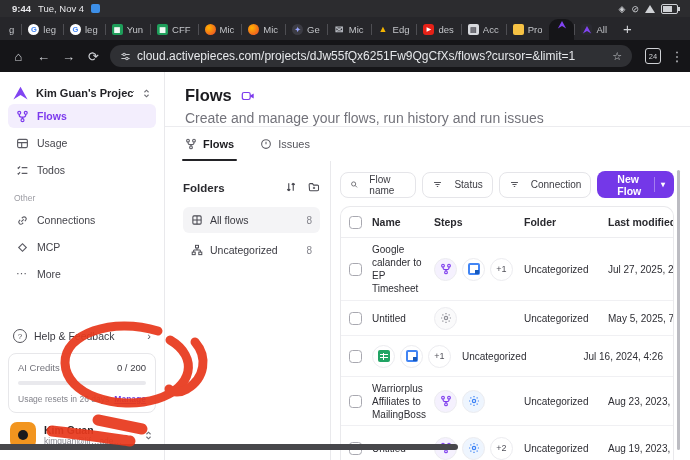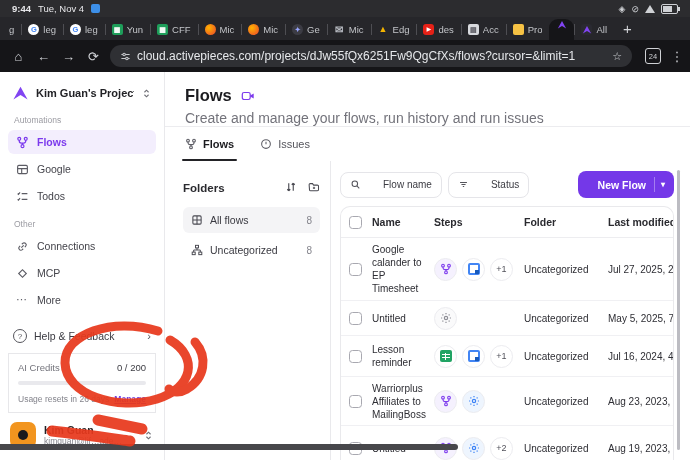--- a/index.html
+++ b/index.html
@@ -68,21 +68,21 @@
   .sicon{width:13px;height:13px;color:#5c5c64;display:flex;flex:none;font-size:11px;line-height:1;}
   .sicon svg{width:13px;height:13px;}
   .sitem.active{background:#f3eefd;color:#7c3aed;font-weight:bold;}
   .sitem.active .sicon{color:#7c3aed;}
   .sbottom{position:absolute;left:8px;right:8px;bottom:12px;}
   .helprow{display:flex;align-items:center;gap:7px;padding:0 5px;height:18px;font-size:10.5px;
     color:#3a3a41;margin-bottom:8px;}
   .qicon{width:12px;height:12px;border:1.2px solid #55555c;border-radius:50%;font-size:8px;
     display:flex;align-items:center;justify-content:center;color:#55555c;flex:none;}
   .helpchev{margin-left:auto;color:#55555c;font-size:11px;}
-  .credcard{border:1px solid #e7e7ea;border-radius:0;padding:8px 9px;margin-bottom:9px;background:#fff;}
+  .credcard{border:1px solid #e7e7ea;border-radius:8px;padding:8px 9px;margin-bottom:9px;background:#fff;}
   .credrow{display:flex;justify-content:space-between;font-size:9.5px;color:#73737b;}
   .credval{color:#3c3c43;}
   .credbar{height:4px;background:#e9e9ed;border-radius:2px;margin:8px 0 9px;}
   .usagerow{display:flex;justify-content:space-between;font-size:8.5px;color:#84848c;align-items:center;}
   .managelink{color:#6d3be4;text-decoration:underline;font-weight:bold;}
   .userrow{display:flex;align-items:center;gap:8px;padding:0 2px;}
   .avatar{width:26px;height:26px;border-radius:7px;background:#f2951f;position:relative;flex:none;}
   .avatar::after{content:"";position:absolute;left:8px;top:8px;width:10px;height:10px;
     border-radius:50%;background:#1a1a1d;}
   .uinfo{flex:1;min-width:0;}
@@ -109,21 +109,21 @@
   .fhicons svg{width:12px;height:12px;}
   .fitem{display:flex;align-items:center;gap:7px;height:26px;padding:0 8px;border-radius:6px;
     font-size:10.5px;color:#3a3a41;margin-bottom:4px;}
   .fitem .sicon{width:12px;height:12px;color:#4a4a52;}
   .fitem svg{width:12px;height:12px;}
   .fitem.active{background:#f4f4f6;}
   .fcount{margin-left:auto;color:#84848c;font-size:10px;}
   .vdiv{width:1px;background:#e9e9ec;}
   #tablearea{flex:1;padding:10px 16px 0 9px;min-width:0;display:flex;flex-direction:column;}
   .ttoolbar{display:flex;align-items:center;gap:6px;margin-bottom:8px;}
-  .pill{display:flex;align-items:center;gap:22px;height:26px;border:1px solid #e5e5e9;border-radius:8px;
+  .pill{display:flex;align-items:center;gap:11px;height:26px;border:1px solid #e5e5e9;border-radius:8px;
     padding:0 9px;font-size:10px;color:#3c3c43;background:#fff;box-sizing:border-box;}
   .pill svg{width:11px;height:11px;color:#55555c;}
   .newflow{margin-left:auto;height:27px;background:#7438e8;border-radius:8px;color:#fff;
     display:flex;align-items:center;font-size:10.5px;font-weight:bold;}
   .nflabel{padding:0 8px 0 20px;}
   .nfdivider{width:1px;height:15px;background:rgba(255,255,255,.35);}
   .nfchev{padding:0 9px 0 6px;font-size:8px;}
   .tcard{border:1px solid #e9e9ec;border-radius:10px 10px 0 0;border-bottom:none;flex:1;overflow:hidden;background:#fff;}
   .thead{display:flex;align-items:center;height:30px;border-bottom:1px solid #ededf0;
     font-size:10.5px;font-weight:bold;color:#2a2a2f;}
@@ -285,40 +285,39 @@
             </svg>
         </span>
         <span class="projname">Kim Guan's Project</span>
         <span class="chevud">
           <svg viewBox="0 0 16 16" fill="none" stroke="currentColor" stroke-width="1.6">
               <path d="M5 6.2L8 3.2l3 3M5 9.8l3 3 3-3"></path>
             </svg>
         </span>
       </div>
       <div id="sidenav">
-          <div class="seclabel">Automations</div>
           <div class="sitem active">
             <span class="sicon">
               <svg viewBox="0 0 16 16" fill="none" stroke="currentColor" stroke-width="1.5">
                 <circle cx="4" cy="3.5" r="1.8"></circle>
                 <circle cx="12" cy="3.5" r="1.8"></circle>
                 <circle cx="8" cy="12.5" r="1.8"></circle>
                 <path d="M4 5.3v1a2.5 2.5 0 0 0 2.5 2.5h3A2.5 2.5 0 0 0 12 6.3v-1M8 8.8v1.9"></path>
               </svg>
             </span>
             <span>Flows</span>
           </div>
           <div class="sitem">
             <span class="sicon">
               <svg viewBox="0 0 16 16" fill="none" stroke="currentColor" stroke-width="1.4">
                 <rect x="2" y="3" width="12" height="10" rx="1.5"></rect>
                 <path d="M2 7h12M7 7v6"></path>
               </svg>
             </span>
-            <span>Google</span>
+            <span>Usage</span>
           </div>
           <div class="sitem">
             <span class="sicon">
               <svg viewBox="0 0 16 16" fill="none" stroke="currentColor" stroke-width="1.4">
                 <path d="M7 4.5h7M7 11.5h7M2 4.5l1 1L5 3M2 11.5l1 1 2-2.5"></path>
               </svg>
             </span>
             <span>Todos</span>
           </div>
           <div class="seclabel">Other</div>
@@ -462,20 +461,26 @@
                   <path d="M10 10l3.5 3.5"></path>
                 </svg>
               <span>Flow name</span>
             </div>
             <div class="pill">
               <svg viewBox="0 0 16 16" fill="none" stroke="currentColor" stroke-width="1.5">
                 <path d="M3 5h10M5 8h6M7 11h2"></path>
                 </svg>
               <span>Status</span>
             </div>
+            <div class="pill">
+              <svg viewBox="0 0 16 16" fill="none" stroke="currentColor" stroke-width="1.5">
+                <path d="M3 5h10M5 8h6M7 11h2"></path>
+                </svg>
+              <span>Connection</span>
+            </div>
             <div class="newflow">
               <span class="nflabel">New Flow</span>
               <span class="nfdivider"></span>
               <span class="nfchev">▾</span>
             </div>
           </div>
           <div class="tcard">
             <div class="thead">
               <span class="c-check"></span>
               <span class="c-name">Name</span>
@@ -513,21 +518,20 @@
                         <circle cx="8" cy="8" r="2.2"></circle>
                         <path d="M8 2.9V1.4M8 14.6v-1.5M13.1 8h1.5M1.4 8h1.5M11.6 4.4l1.1-1.1M3.3 12.7l1.1-1.1M11.6 11.6l1.1 1.1M3.3 3.3l1.1 1.1"></path>
                       </svg>
                     </span>
                   </div>
                   <div class="c-folder">Uncategorized</div>
                   <div class="c-date">May 5, 2025, 7:21</div>
                 </div>
                 <div class="trow">
                   <span class="c-check"></span>
-                  <div class="c-name">Lesson reminder</div>
                   <div class="c-steps">
                     <span class="stepb b-sheets">
                       <span class="ic-sheets"></span>
                     </span>
                     <span class="stepb b-gcal">
                       <span class="ic-gcal"></span>
                     </span>
                     <span class="stepb b-extra">+1</span>
                   </div>
                   <div class="c-folder">Uncategorized</div>

